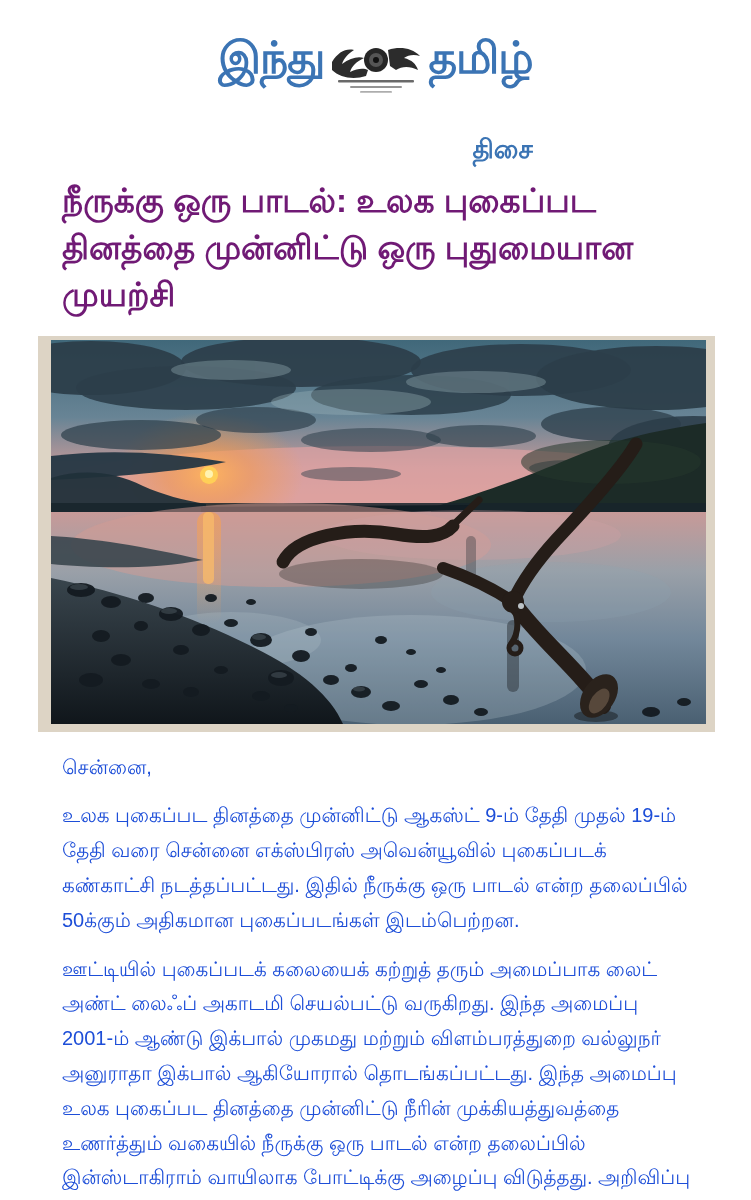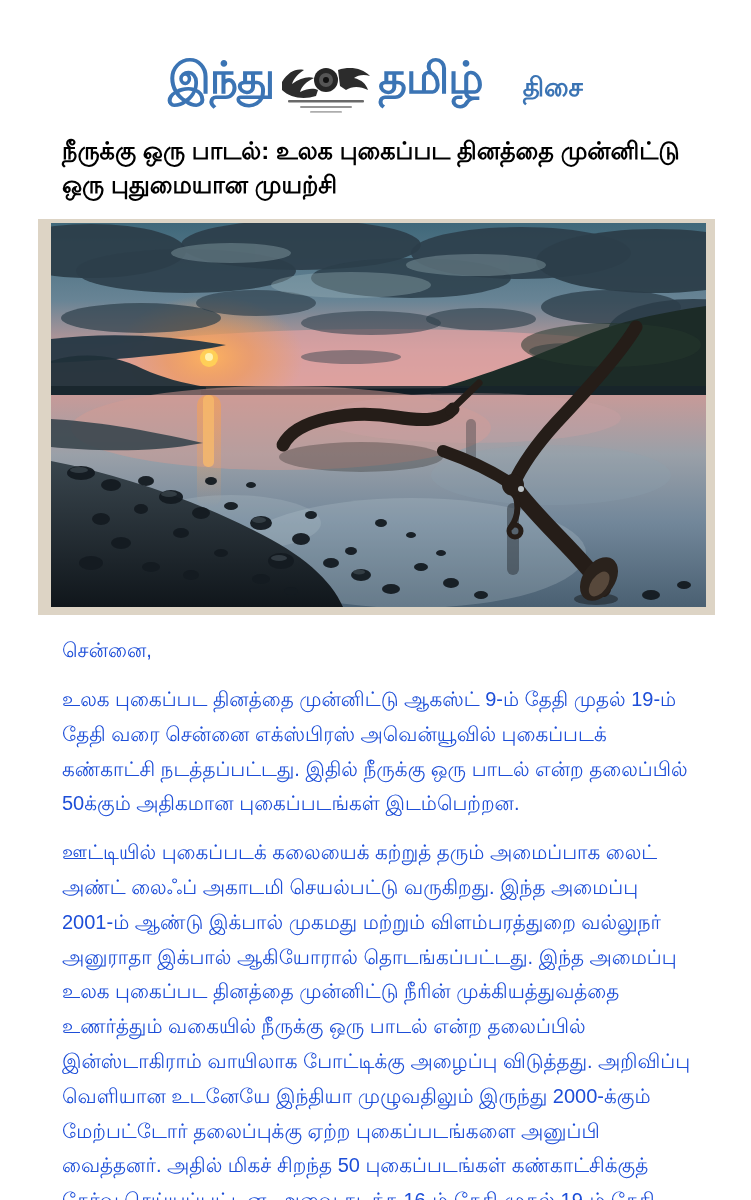--- a/index.html
+++ b/index.html
@@ -4,31 +4,31 @@
 <style>
   html, body { margin:0; padding:0; background:#ffffff; }
   body {
     width:751px; min-height:1200px;
     font-family:"Liberation Sans","DejaVu Sans",sans-serif;
     overflow-x:hidden;
   }
   .page { width:751px; background:#fff; }
 
   
-  .masthead { display:flex; justify-content:center; padding-top:56px; }
+  .masthead { display:flex; justify-content:center; padding-top:36px; }
   .logo { display:flex; align-items:flex-start; gap:6px; cursor:pointer; }
   .logo-word { color:#3b74b4; font-weight:bold; font-size:44px; line-height:1.0; letter-spacing:-1px; }
-  .logo-right { display:flex; flex-direction:row; align-items:flex-end;gap:40px; }
+  .logo-right { display:flex; flex-direction:column; align-items:flex-end;gap:40px; }
   .logo-sub { color:#3b74b4; font-weight:bold; font-size:26px; line-height:1.0; margin-top:16px; letter-spacing:0; }
   .emblem { margin-top:4px; }
 
   
   .headline {
     margin:16px 0 0 62px; width:628px;
-    font-size:24px; font-weight:600; color:#000000; line-height:1.42;
+    font-size:33px; font-weight:600; color:#701a75; line-height:1.42;
   }
 
   
   .photo-frame {
     margin:17px 0 0 38px; width:677px; height:396px;
     background:#ddd4c5; box-sizing:border-box;
     padding:4px 9px 8px 13px;
   }
   .photo-frame svg { display:block; }
 

